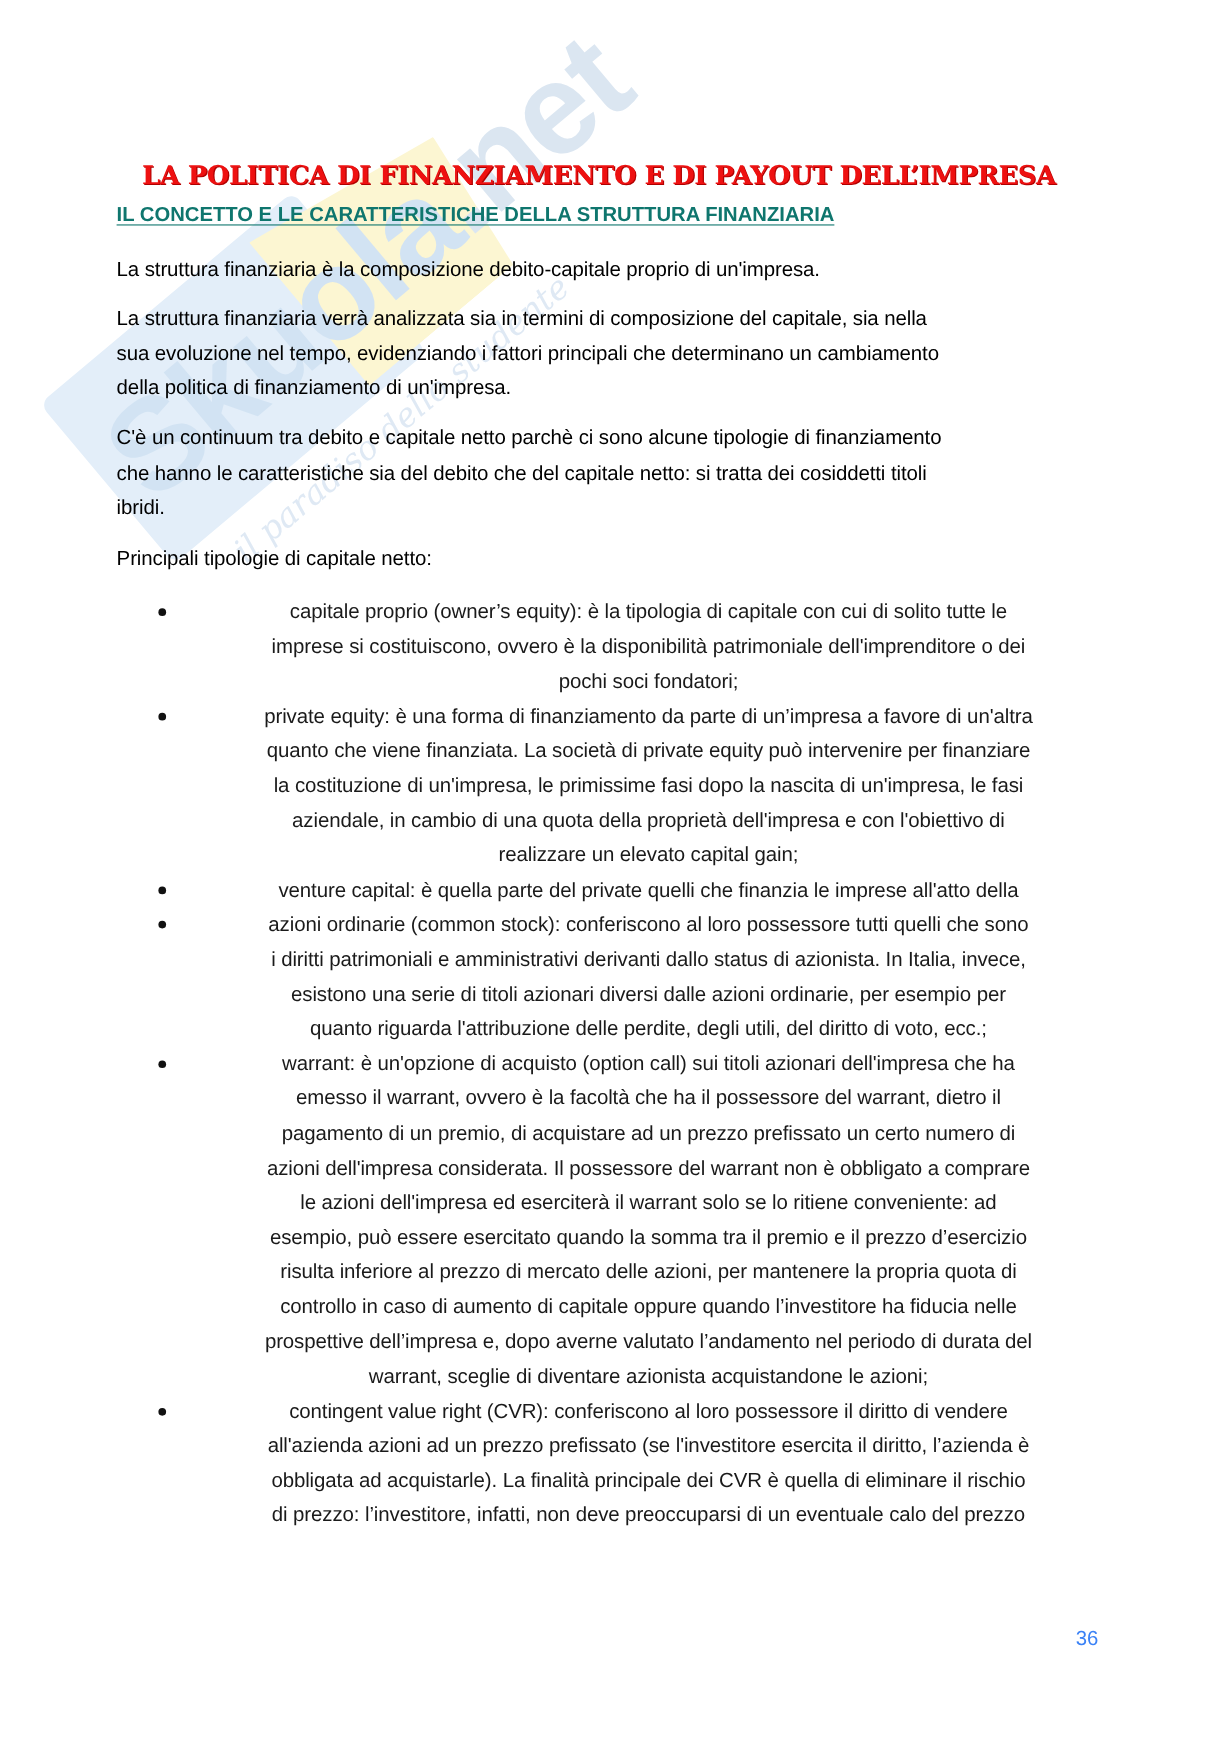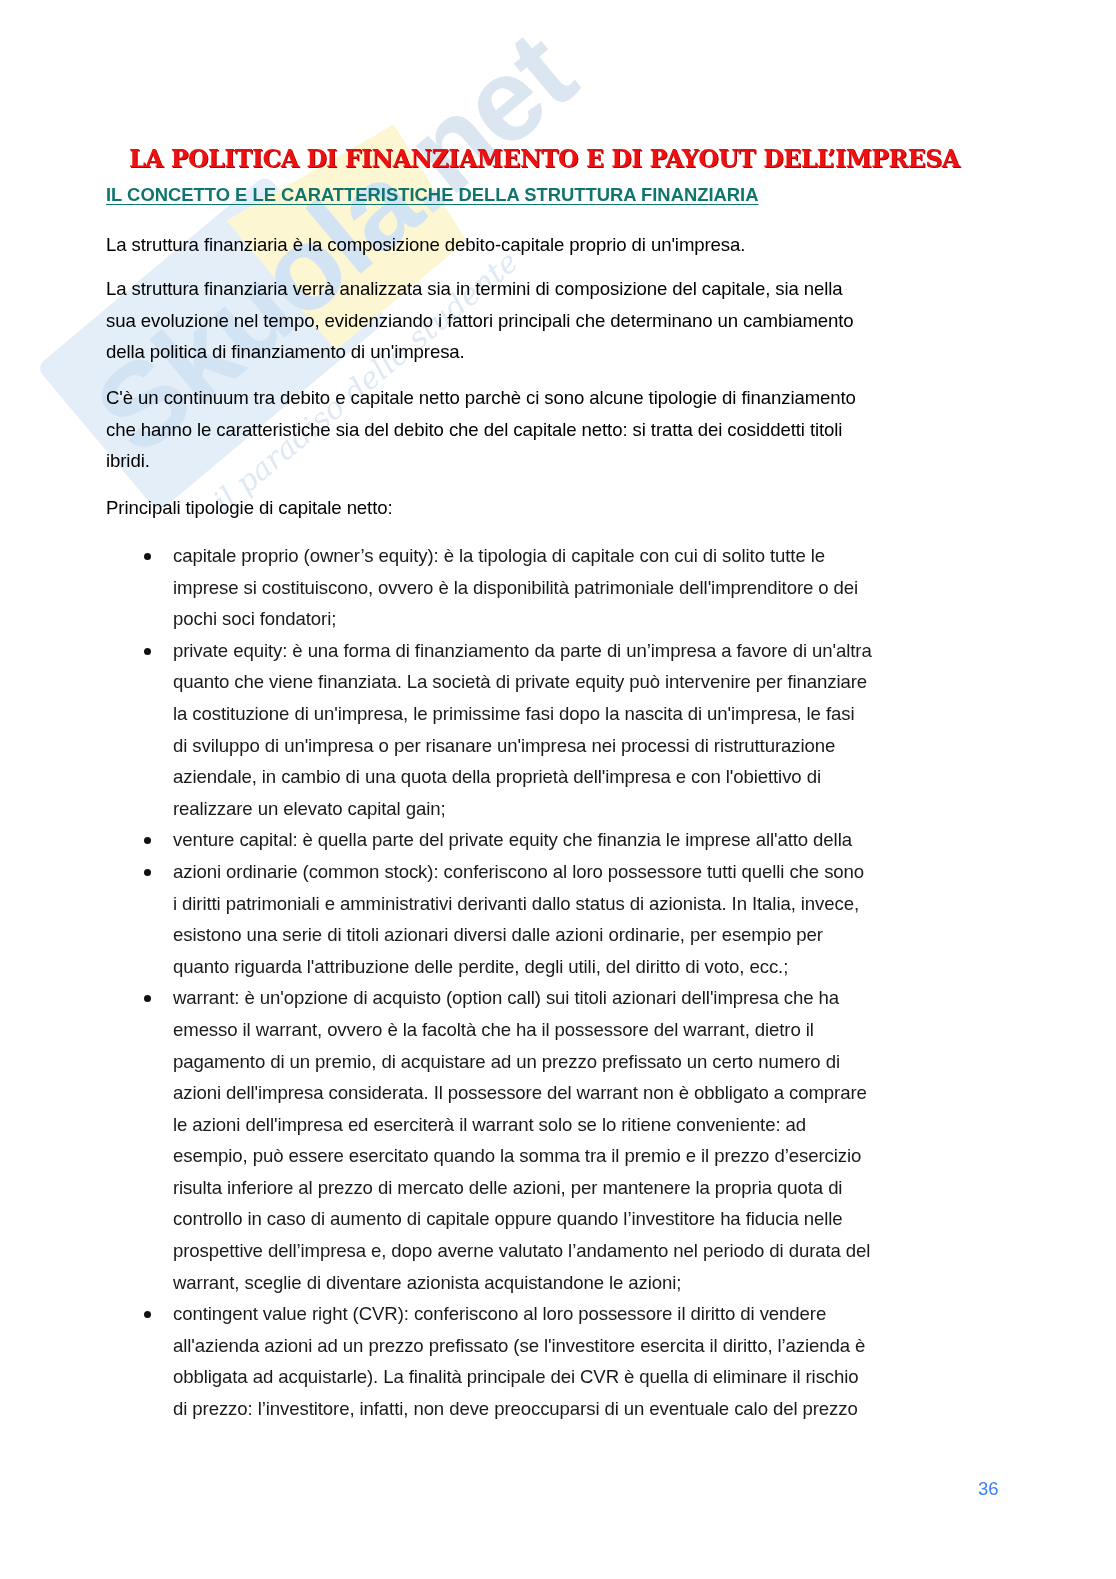--- a/index.html
+++ b/index.html
@@ -115,20 +115,21 @@
   }
   .para .ln { display: block; white-space: nowrap; }
 
   .bullets {
     position: absolute;
     left: 106px;
     top: 540px;
     width: 900px;
     margin: 0; padding: 0;
     list-style: none;
+    text-align: center;
   }
   .bullets li {
     position: relative;
     padding-left: 67px;
     font-size: 18.6px;
     line-height: 31.6px;
     color: #1a1a1a;
     letter-spacing: -0.1px;
   }
   .bullets li .ln { display: block; white-space: nowrap; }
@@ -194,27 +195,26 @@
         <span class="bullet-dot"></span>
         <span class="ln">capitale proprio (owner’s equity): è la tipologia di capitale con cui di solito tutte le</span>
         <span class="ln">imprese si costituiscono, ovvero è la disponibilità patrimoniale dell'imprenditore o dei</span>
         <span class="ln">pochi soci fondatori;</span>
       </li>
       <li>
         <span class="bullet-dot"></span>
         <span class="ln">private equity: è una forma di finanziamento da parte di un’impresa a favore di un'altra</span>
         <span class="ln">quanto che viene finanziata. La società di private equity può intervenire per finanziare</span>
         <span class="ln">la costituzione di un'impresa, le primissime fasi dopo la nascita di un'impresa, le fasi</span>
-        <span class="ln">di sviluppo di un'impresa o per risanare un'impresa nei processi di ristrutturazione</span>
         <span class="ln">aziendale, in cambio di una quota della proprietà dell'impresa e con l'obiettivo di</span>
         <span class="ln">realizzare un elevato capital gain;</span>
       </li>
       <li>
         <span class="bullet-dot"></span>
-        <span class="ln">venture capital: è quella parte del private equity che finanzia le imprese all'atto della</span>
+        <span class="ln">venture capital: è quella parte del private quelli che finanzia le imprese all'atto della</span>
       </li>
       <li>
         <span class="bullet-dot"></span>
         <span class="ln">azioni ordinarie (common stock): conferiscono al loro possessore tutti quelli che sono</span>
         <span class="ln">i diritti patrimoniali e amministrativi derivanti dallo status di azionista. In Italia, invece,</span>
         <span class="ln">esistono una serie di titoli azionari diversi dalle azioni ordinarie, per esempio per</span>
         <span class="ln">quanto riguarda l'attribuzione delle perdite, degli utili, del diritto di voto, ecc.;</span>
       </li>
       <li>
         <span class="bullet-dot"></span>

